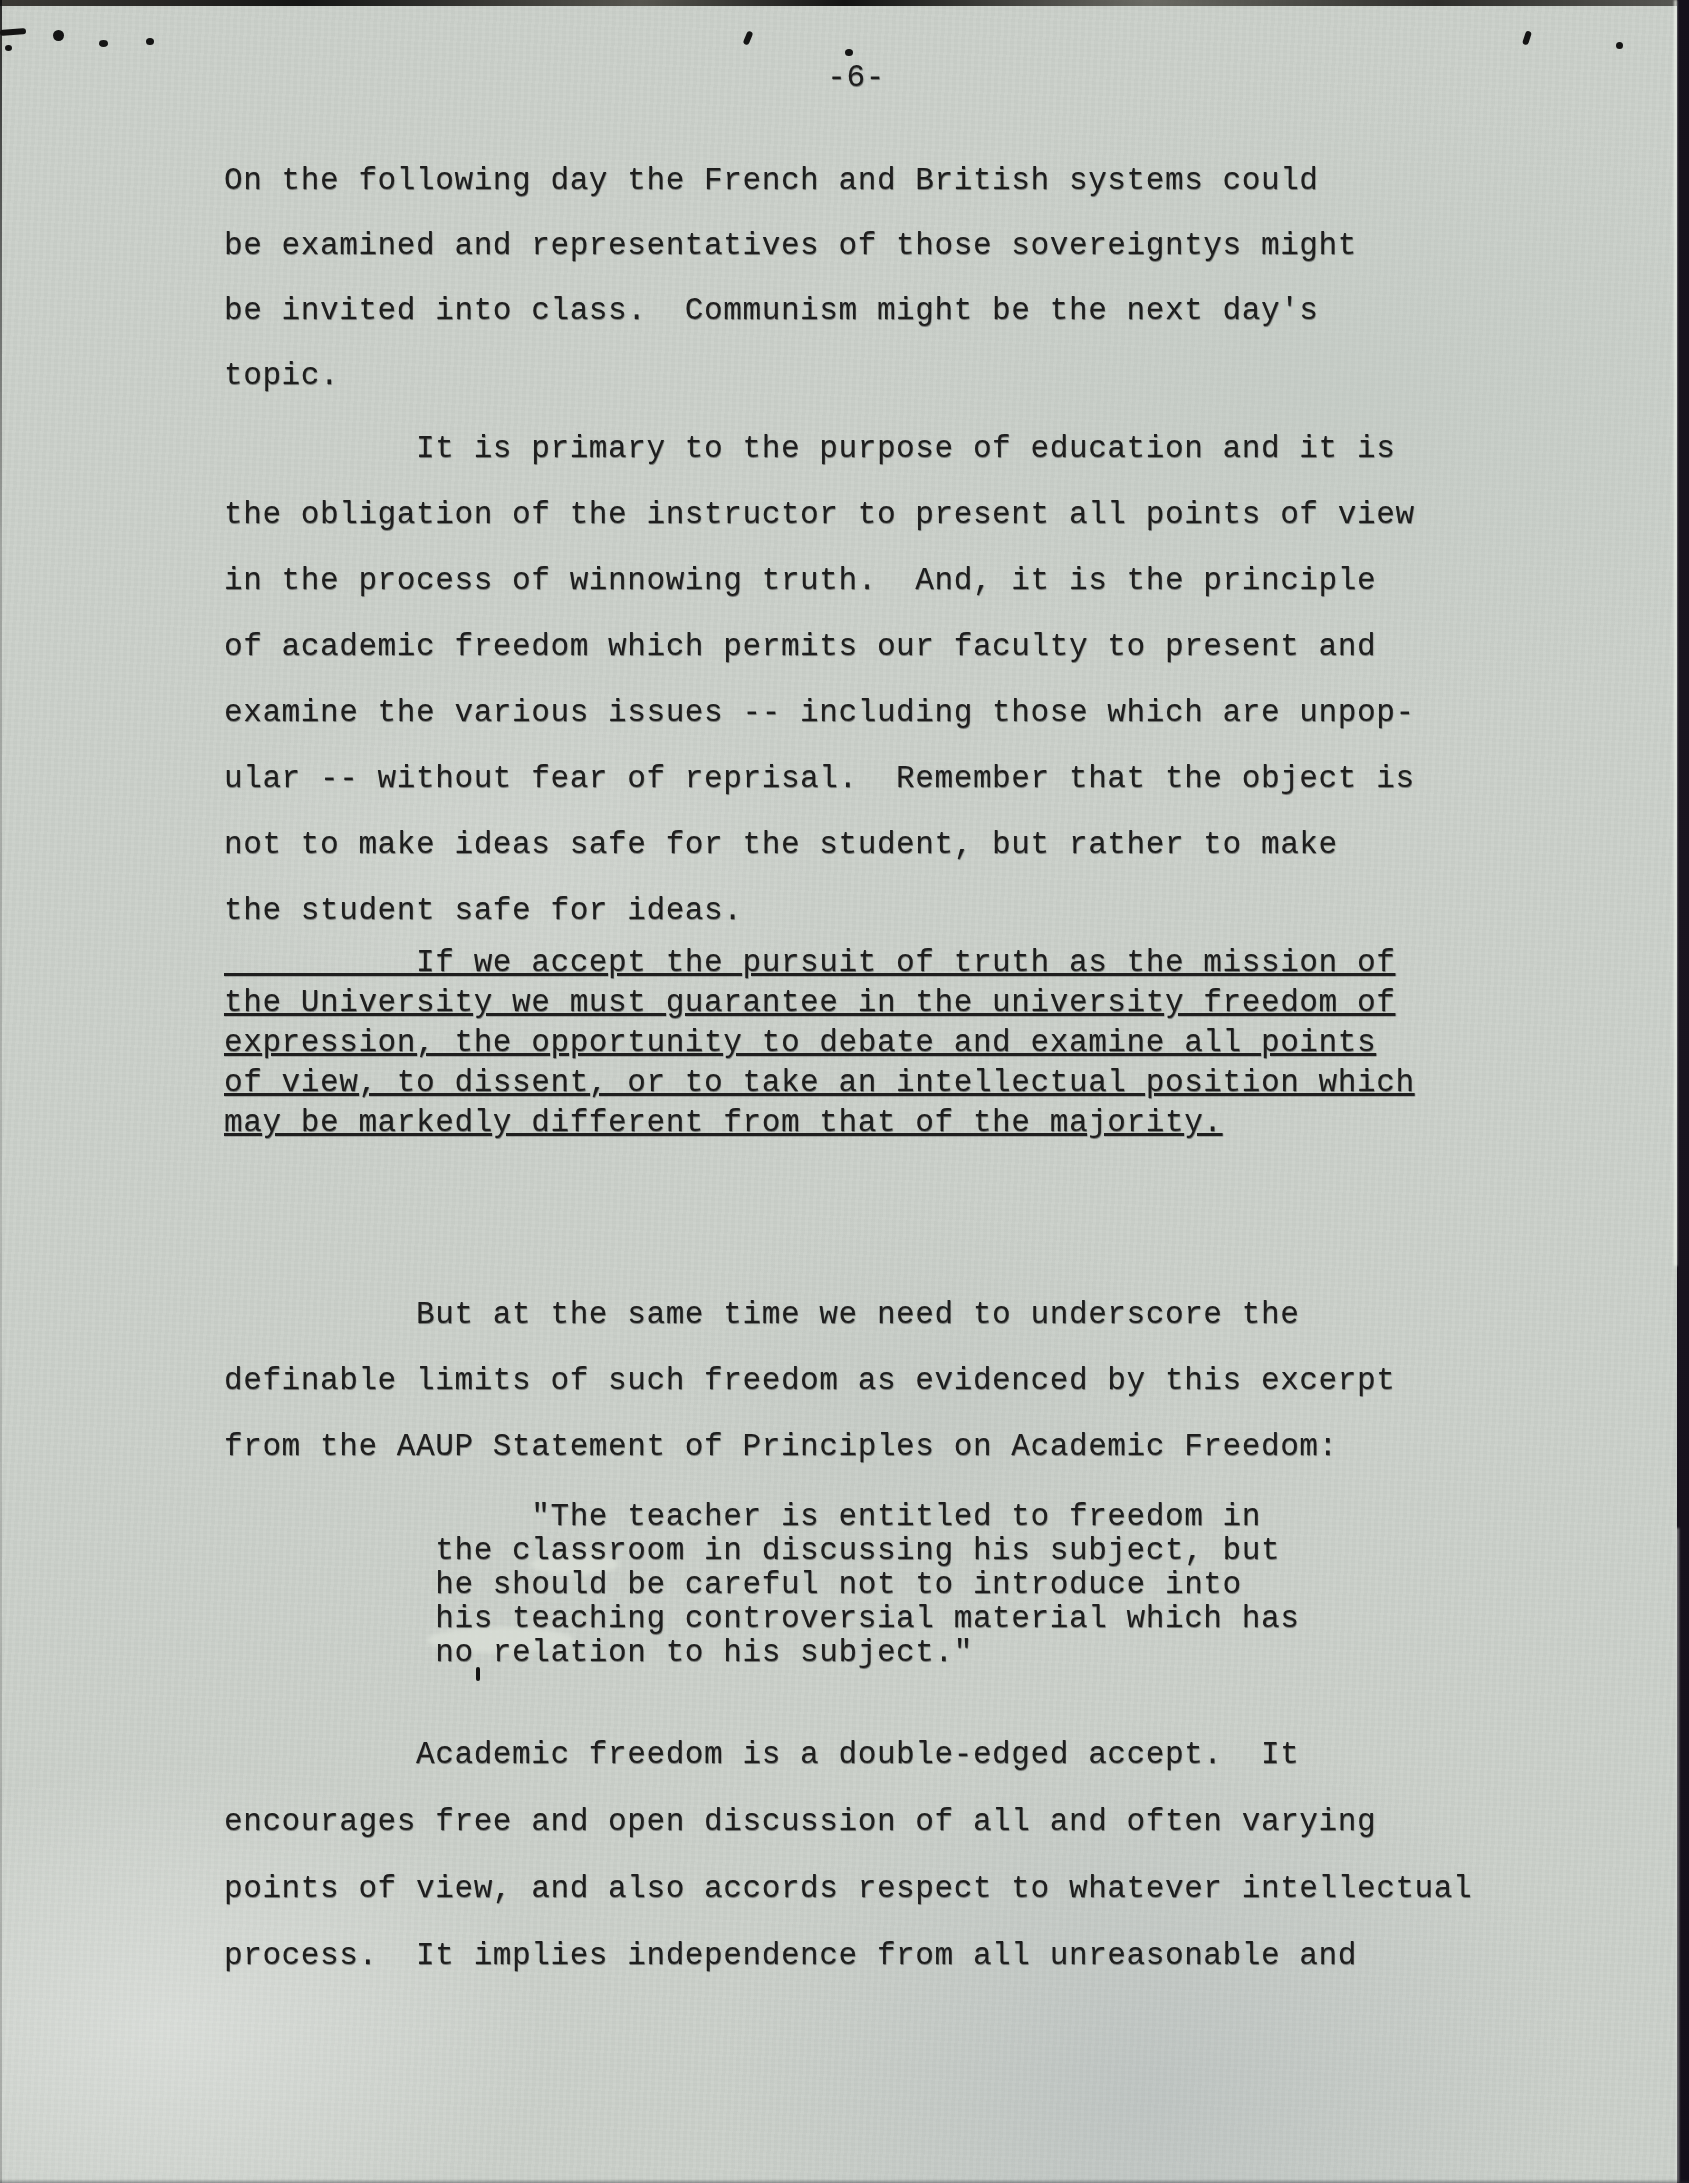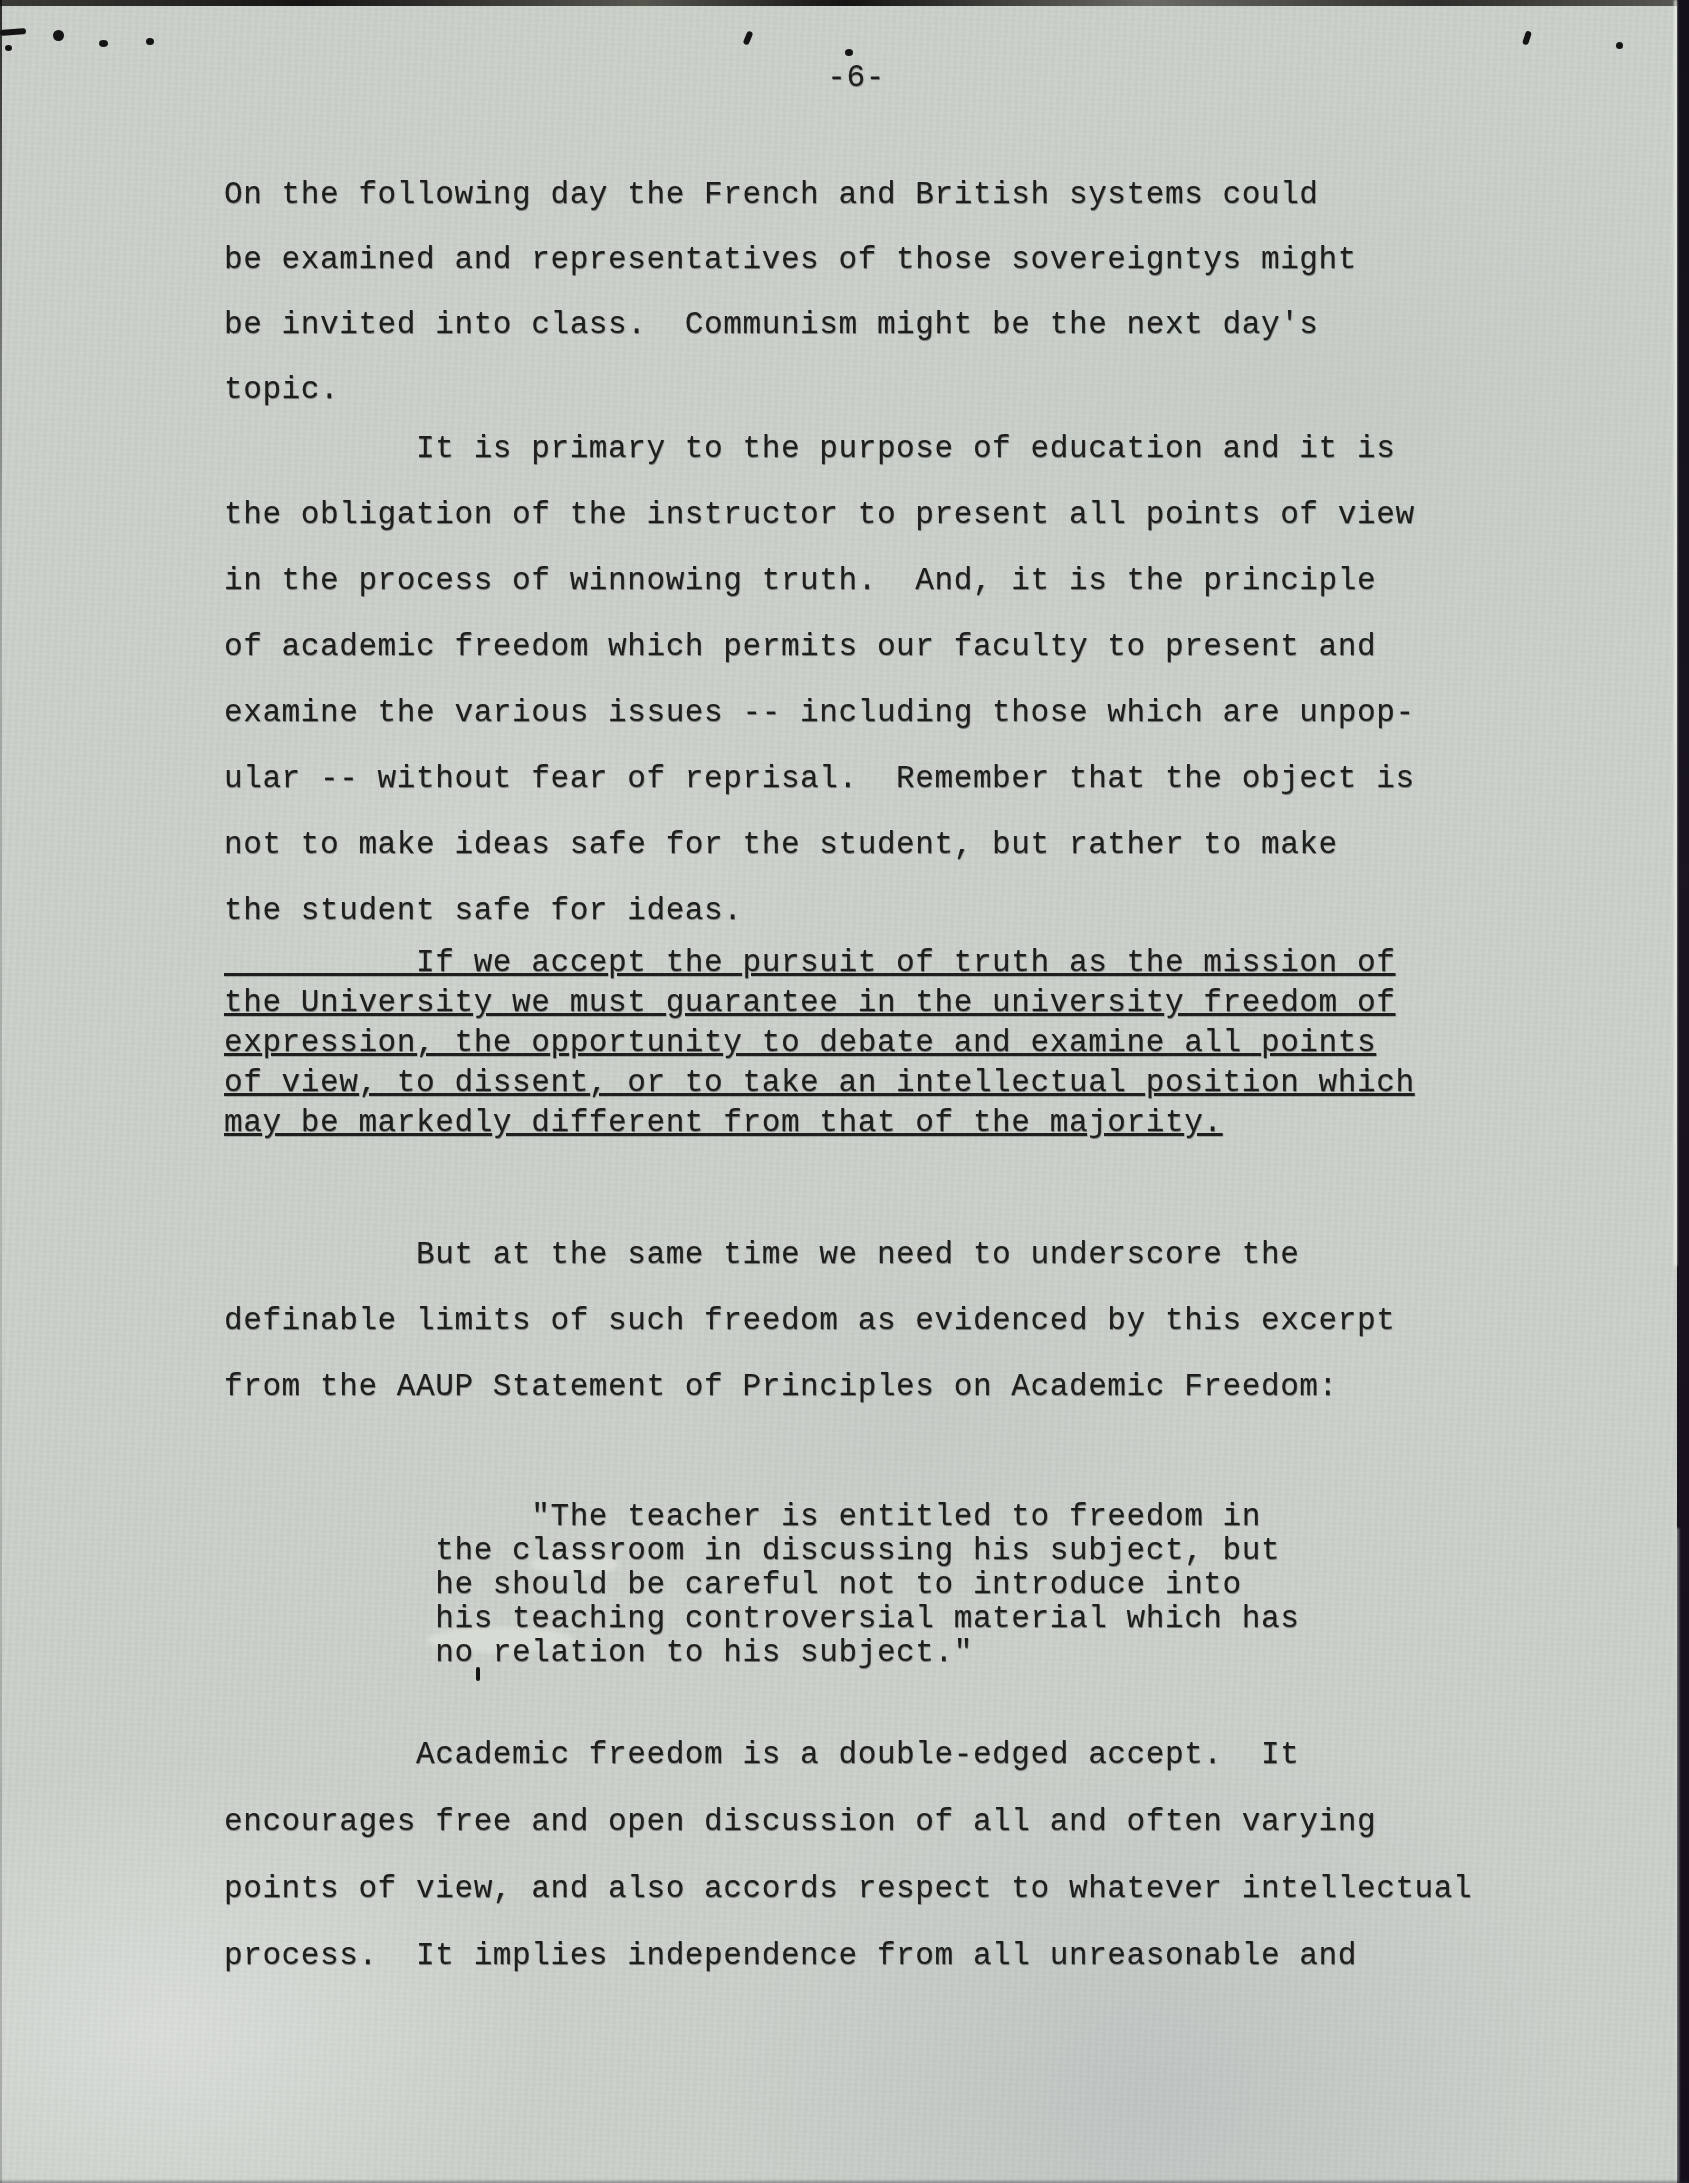--- a/index.html
+++ b/index.html
@@ -41,24 +41,24 @@
     left: 0;
     right: 0;
     text-align: center;
     transform: translateX(11.6px);
     font-size: 31px;
     letter-spacing: 0.6px;
     text-shadow: 0.5px 0.5px 0.7px rgba(25,25,25,0.5);
     white-space: pre;
   }
 
-  .p1 { top: 162px;  line-height: 65px; }
+  .p1 { top: 148px;  line-height: 65px; }
   .p2 { top: 416px;  line-height: 66px; }
   .p3 { top: 943px; line-height: 40px; text-decoration: underline; }
-  .p4 { top: 1222px; line-height: 66px; }
+  .p4 { top: 1282px; line-height: 66px; }
   .quote { top: 1500px; line-height: 34px; }
   .p5 { top: 1721px; line-height: 67px; }
 
   
   .edge-top {
     position: absolute; top: 0; left: 0; right: 0; height: 6.2px;
     background: linear-gradient(90deg,
       rgba(35,32,28,0.85) 0%, rgba(12,12,12,0.95) 18%,
       rgba(48,45,38,0.75) 38%, rgba(10,10,10,0.95) 50%,
       rgba(55,52,45,0.65) 68%, rgba(20,18,16,0.85) 85%, rgba(40,38,34,0.7) 100%);

